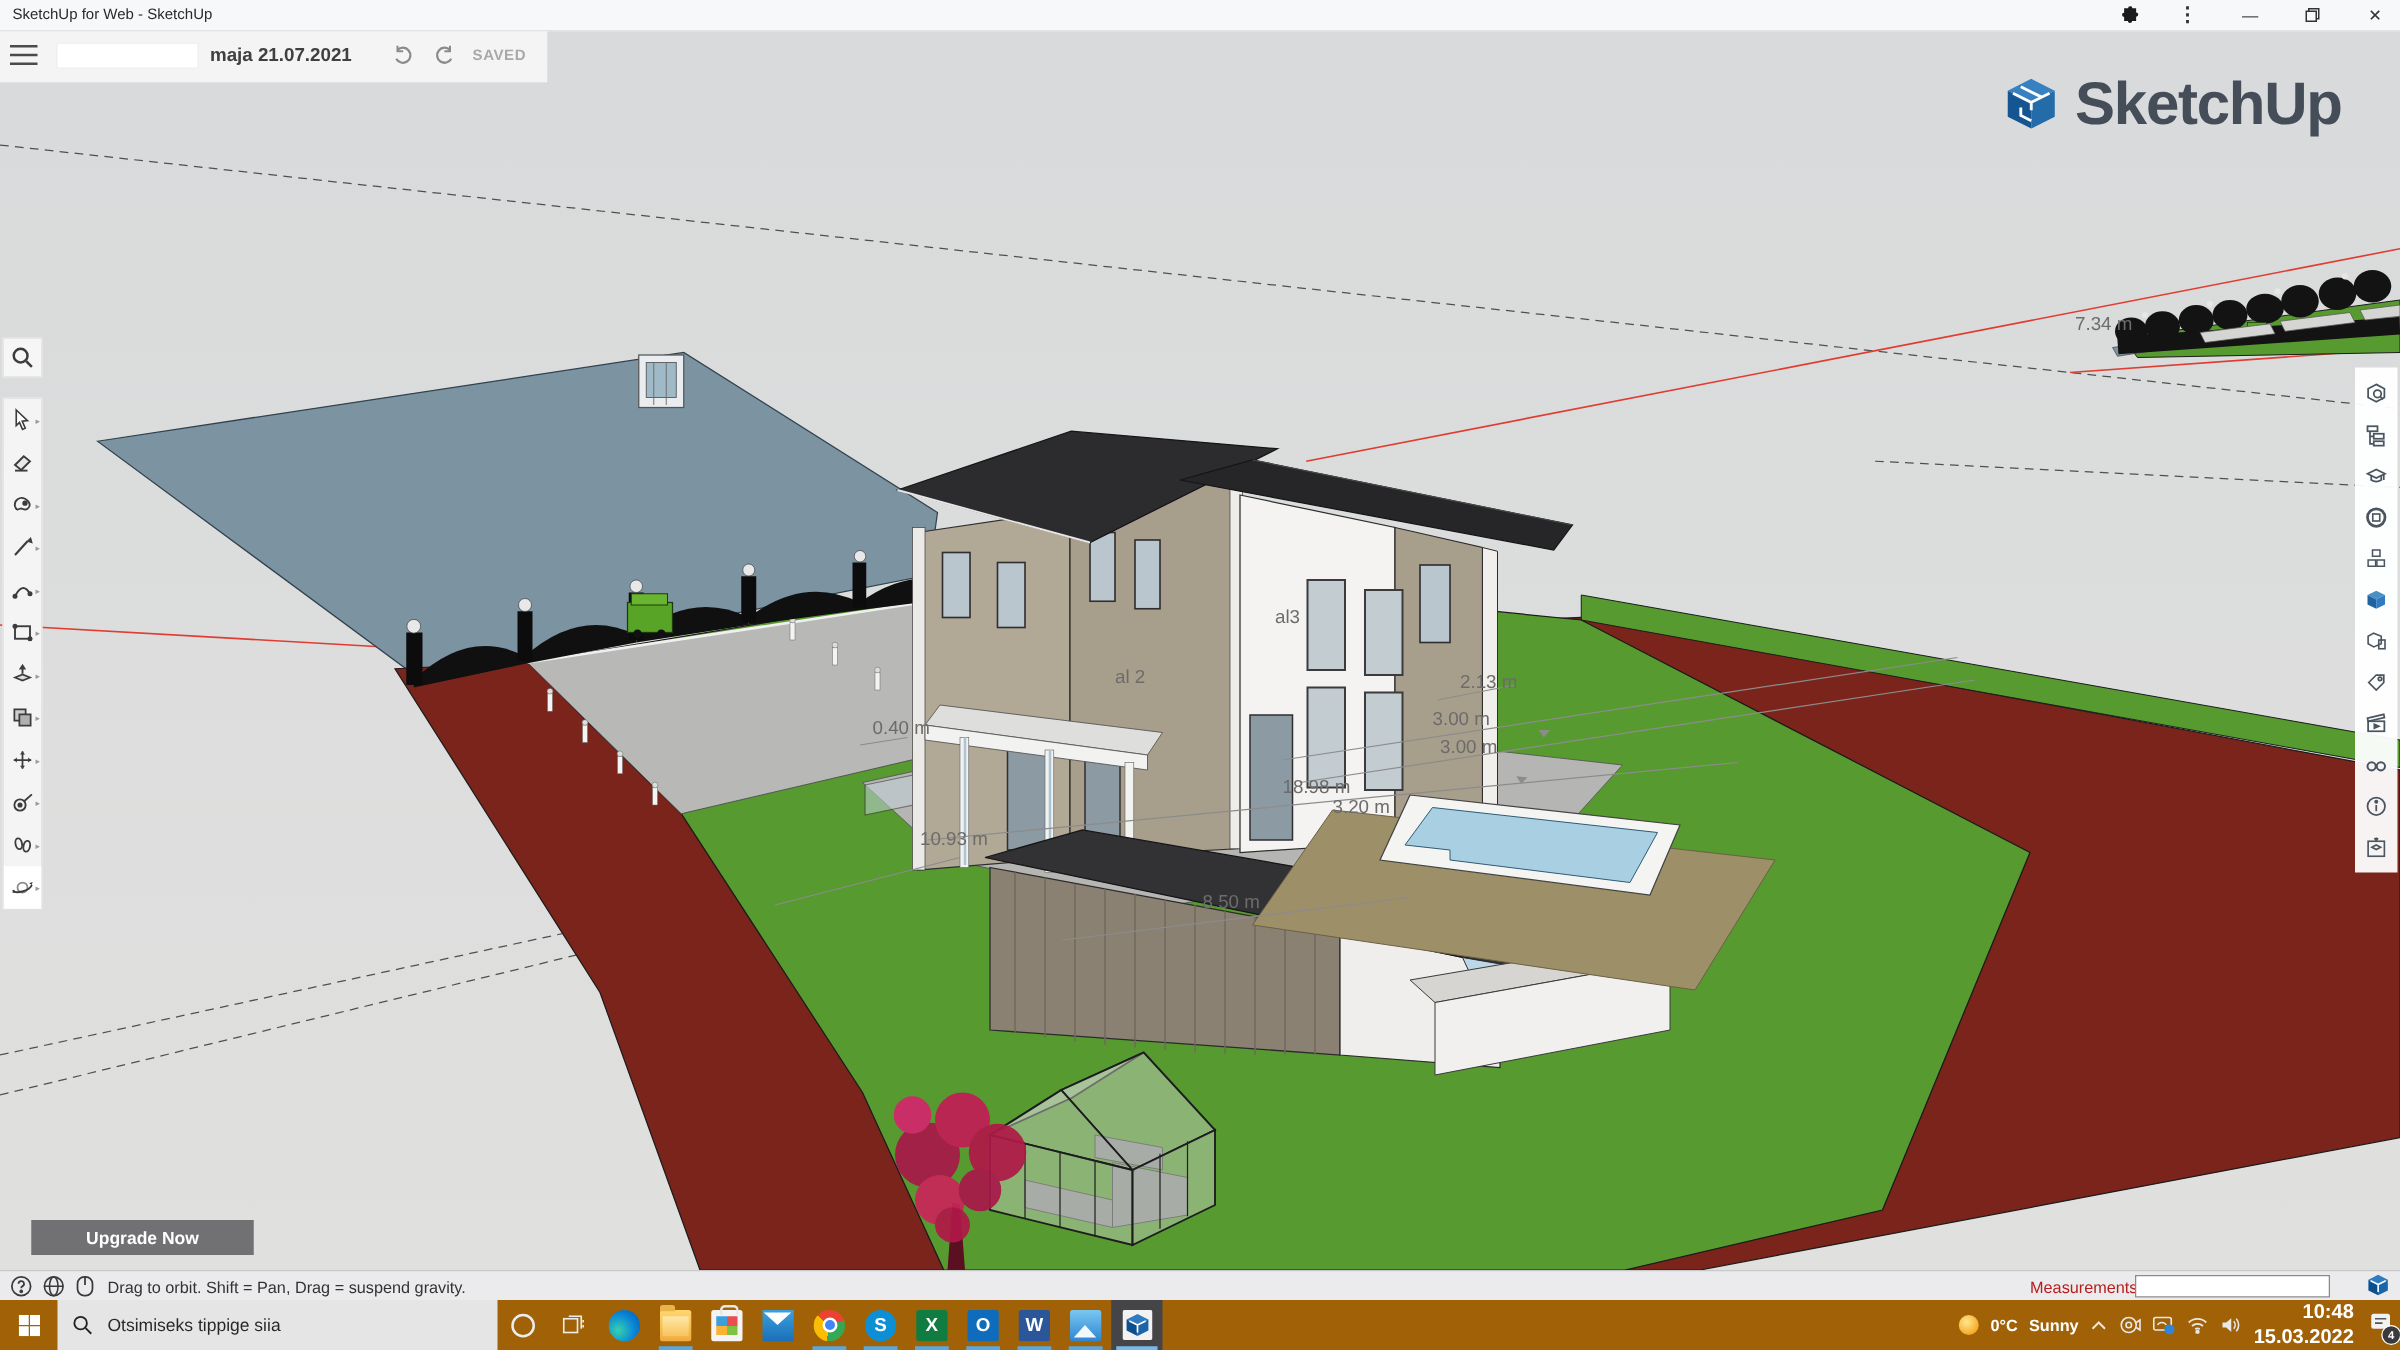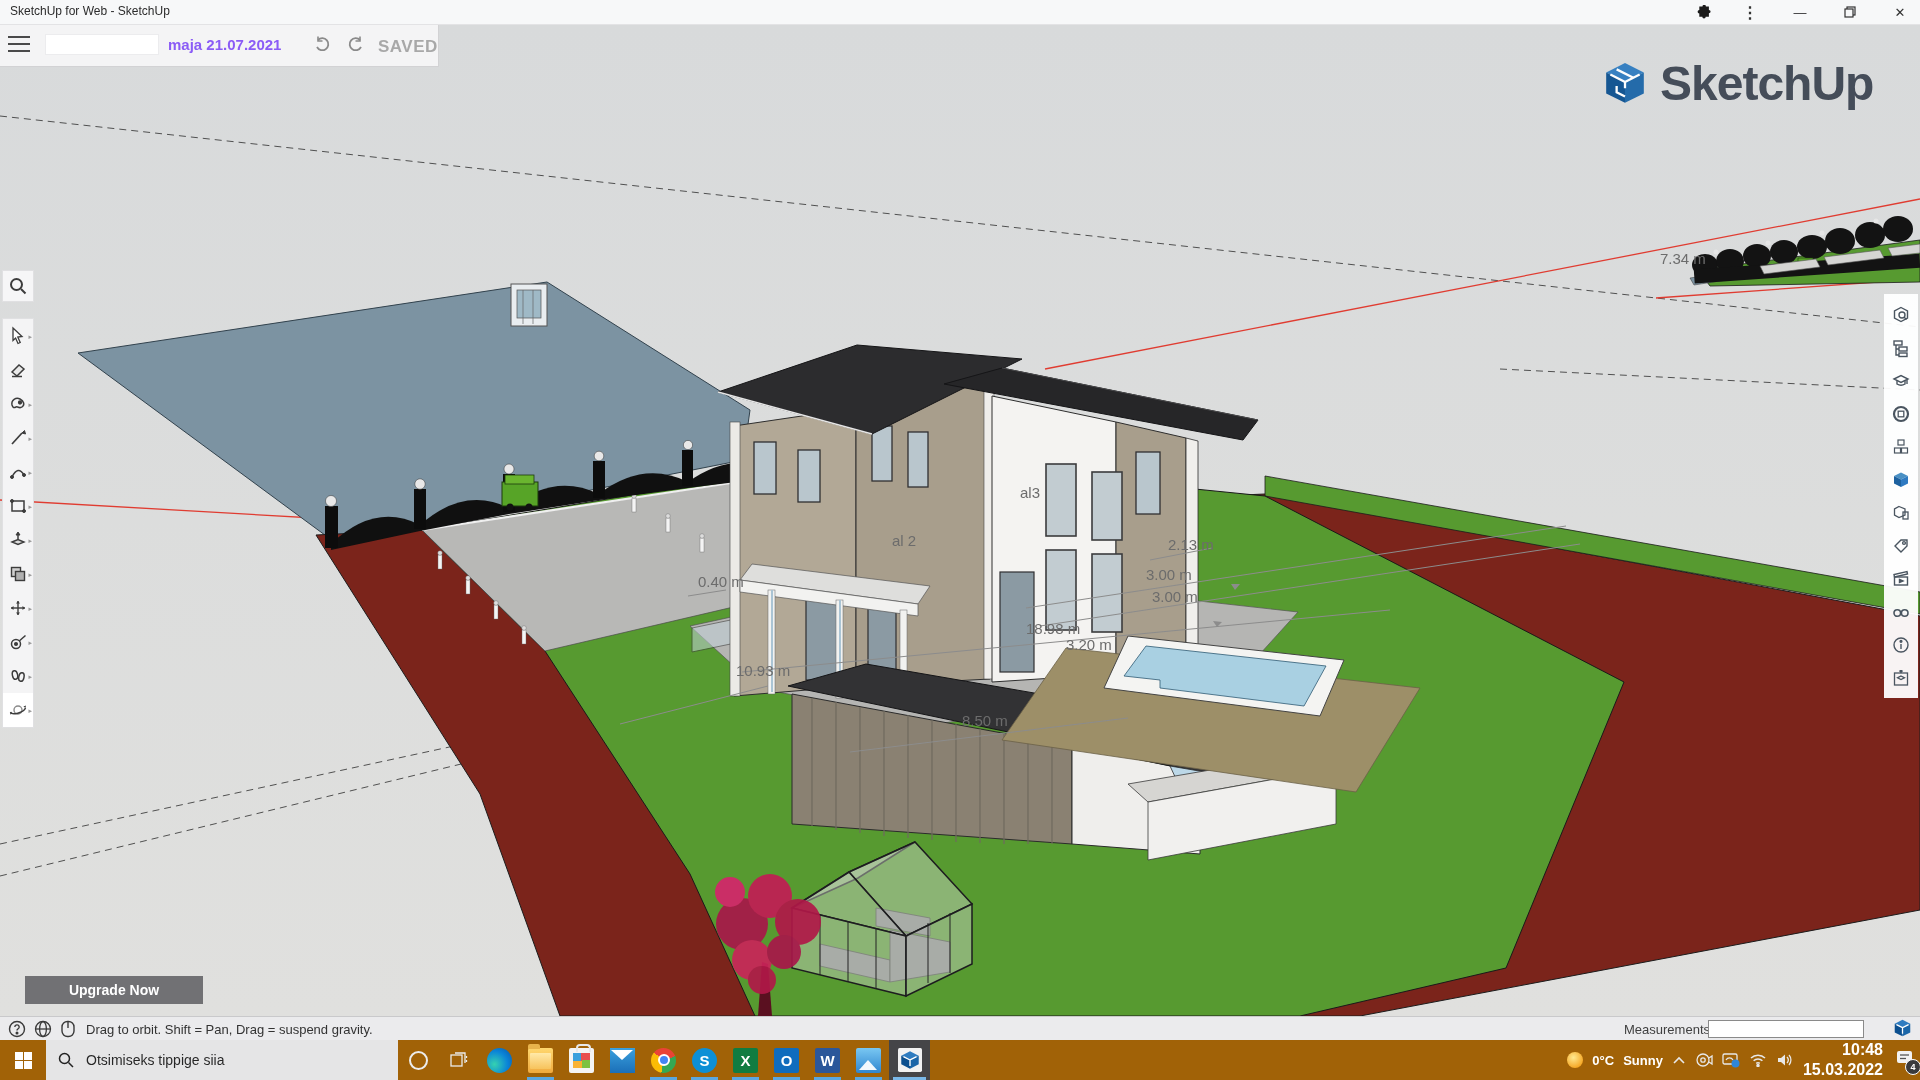--- a/index.html
+++ b/index.html
@@ -7,44 +7,44 @@
   .abs{position:absolute;}
   
   #titlebar{left:0;top:0;width:1920px;height:24px;background:#f7f8f9;border-bottom:1px solid #e3e3e5;z-index:50;}
   #titlebar .title{left:10px;top:4px;font-size:12px;color:#2b2b2b;}
   .tb-ctrl{top:0;height:24px;width:40px;display:flex;align-items:center;justify-content:center;color:#333;font-size:13px;}
   
   #su-toolbar{left:0;top:24px;width:438px;height:42px;background:#f4f4f5;border-right:1px solid #d2d2d4;border-bottom:1px solid #d2d2d4;z-index:40;}
   #hamburger{left:8px;top:12px;width:22px;height:16px;display:flex;flex-direction:column;justify-content:space-between;}
   #hamburger div{height:2px;background:#4a4a4a;}
   #file-box{left:45px;top:10px;width:114px;height:21px;background:#fff;border:1px solid #ececee;font-size:13px;padding:0 4px;box-sizing:border-box;}
-  #file-name{left:168px;top:12px;font-size:15px;font-weight:bold;color:#8b5cf6;}
+  #file-name{left:168px;top:12px;font-size:15px;font-weight:bold;color:#404040;}
   .histbtn{top:10px;width:22px;height:22px;color:#8a8a8a;}
-  #saved{left:378px;top:13px;font-size:17px;font-weight:bold;color:#a8a8a8;letter-spacing:.5px;}
+  #saved{left:378px;top:13px;font-size:12px;font-weight:bold;color:#a8a8a8;letter-spacing:.5px;}
   
   #canvas{left:0;top:24px;width:1920px;height:992px;z-index:1;}
   svg text{font-family:"Liberation Sans",sans-serif;fill:#6c6c6c;font-size:15px;}
   
   #search-btn{left:2px;top:270px;width:30px;height:30px;background:#f6f6f7;border:1px solid #e0e0e2;display:flex;align-items:center;justify-content:center;z-index:30;}
   #left-rail{left:2px;top:318px;width:30px;background:#f4f4f5;border:1px solid #e0e0e2;z-index:30;}
   .tool{width:30px;height:34px;display:flex;align-items:center;justify-content:center;position:relative;}
   .tool .fly{position:absolute;right:1px;bottom:12px;font-size:7px;color:#9a9a9a;}
   .tool.active{background:#fff;}
   
   #right-rail{left:1884px;top:294px;width:34px;background:rgba(255,255,255,.95);padding:4px 0;z-index:30;}
   .panelbtn{width:34px;height:33px;display:flex;align-items:center;justify-content:center;}
   
   #watermark{left:1602px;top:56px;display:flex;align-items:center;gap:12px;z-index:5;opacity:.95;}
   #watermark .wordmark{font-size:48px;font-weight:bold;color:#3e4653;letter-spacing:-1px;}
   
   #upgrade{left:6px;top:976px;width:178px;height:28px;background:#717174;color:#fff;font-size:14px;font-weight:bold;display:flex;align-items:center;justify-content:center;z-index:20;margin-left:19px;}
   
   #statusbar{left:0;top:1016px;width:1920px;height:24px;background:#ebebed;border-top:1px solid #c9c9cb;display:flex;align-items:center;z-index:40;}
   #statusbar .hint{font-size:13px;color:#333;margin-left:10px;}
-  #meas-label{position:absolute;right:210px;font-size:13px;color:#404040;}
+  #meas-label{position:absolute;right:210px;font-size:13px;color:#b91c1c;}
   #meas-input{position:absolute;right:56px;width:148px;height:16px;border:1px solid #8a8a8a;background:#fff;font-size:12px;padding:0 3px;}
   .sb-ico{margin-left:8px;display:flex;align-items:center;}
   #sb-logo{position:absolute;right:8px;top:2px;}
   
   #taskbar{left:0;top:1040px;width:1920px;height:40px;background:#a16207;display:flex;align-items:center;z-index:60;}
   #start{width:46px;height:40px;display:flex;align-items:center;justify-content:center;}
   #tb-search{width:352px;height:40px;background:#e5e5e6;display:flex;align-items:center;padding-left:12px;box-sizing:border-box;gap:10px;}
   #tb-search input{border:none;background:transparent;font-size:14px;width:280px;outline:none;color:#111;}
   #tb-search input::placeholder{color:#1c1c1c;opacity:.95;}
   #cortana{width:40px;height:40px;display:flex;align-items:center;justify-content:center;}

